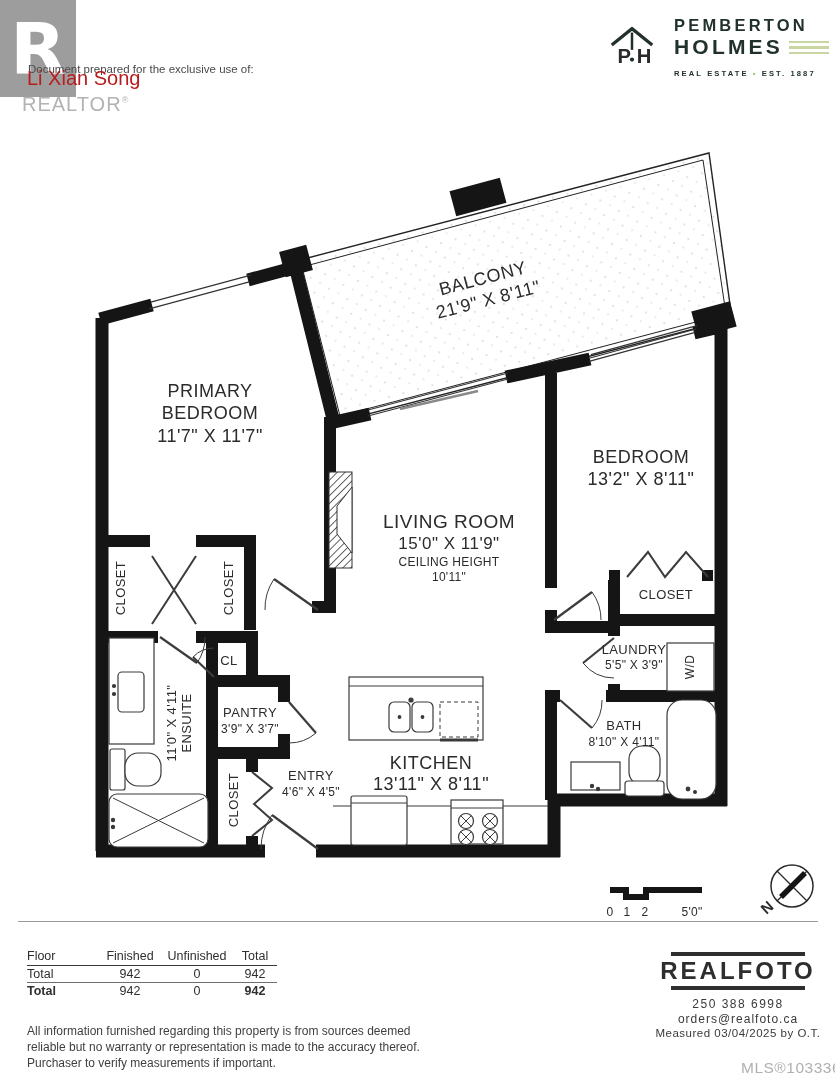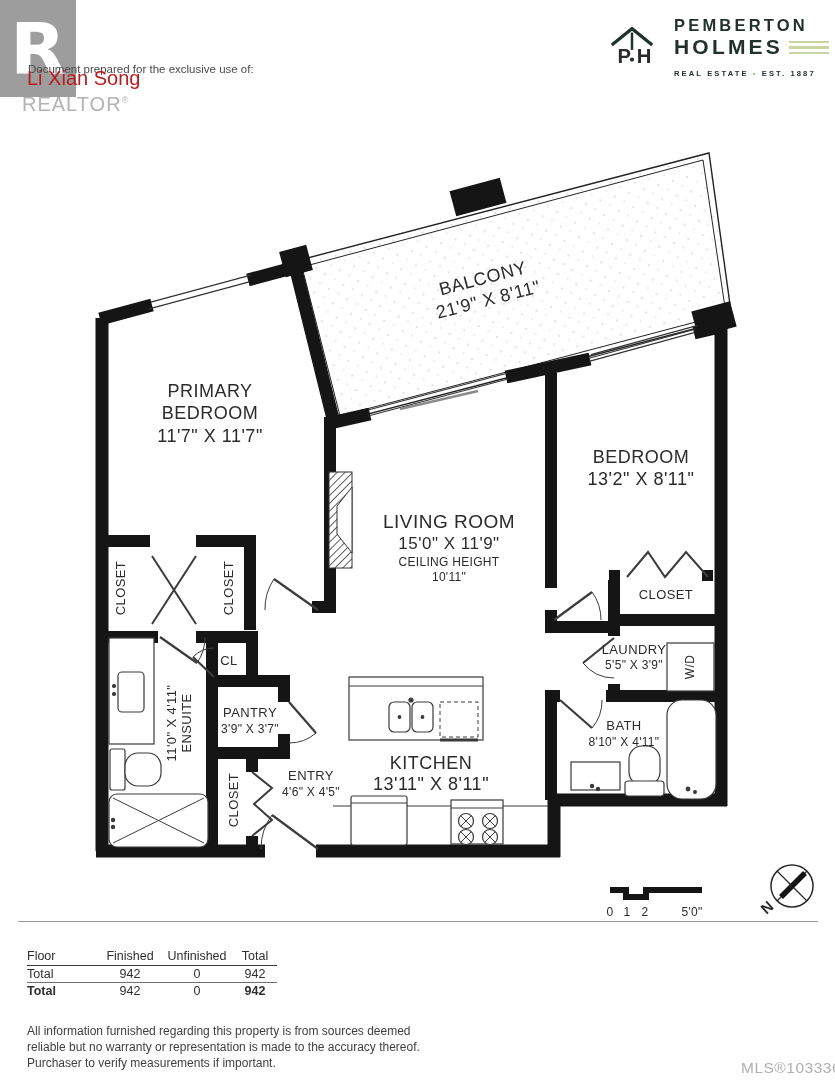--- a/index.html
+++ b/index.html
@@ -316,15 +316,23 @@
       <span>Total</span>
       <span class="c" style="font-weight:normal">942</span>
       <span class="c" style="font-weight:normal">0</span>
       <span class="c">942</span>
     </div>
   </div>
 
 
   <div class="disclaimer">All information furnished regarding this property is from sources deemed reliable but no warranty or representation is made to the accuracy thereof. Purchaser to verify measurements if important.</div>
 
+  <div class="rf">
+    <div class="rf-bar"></div>
+    <div class="rf-name">REALFOTO</div>
+    <div class="rf-bar"></div>
+    <div class="rf-phone">250 388 6998</div>
+    <div class="rf-mail">orders@realfoto.ca</div>
+    <div class="rf-meas">Measured 03/04/2025 by O.T.</div>
+  </div>
 
   <div class="mls">MLS®1033367</div>
 </div>
 
 </body></html>

